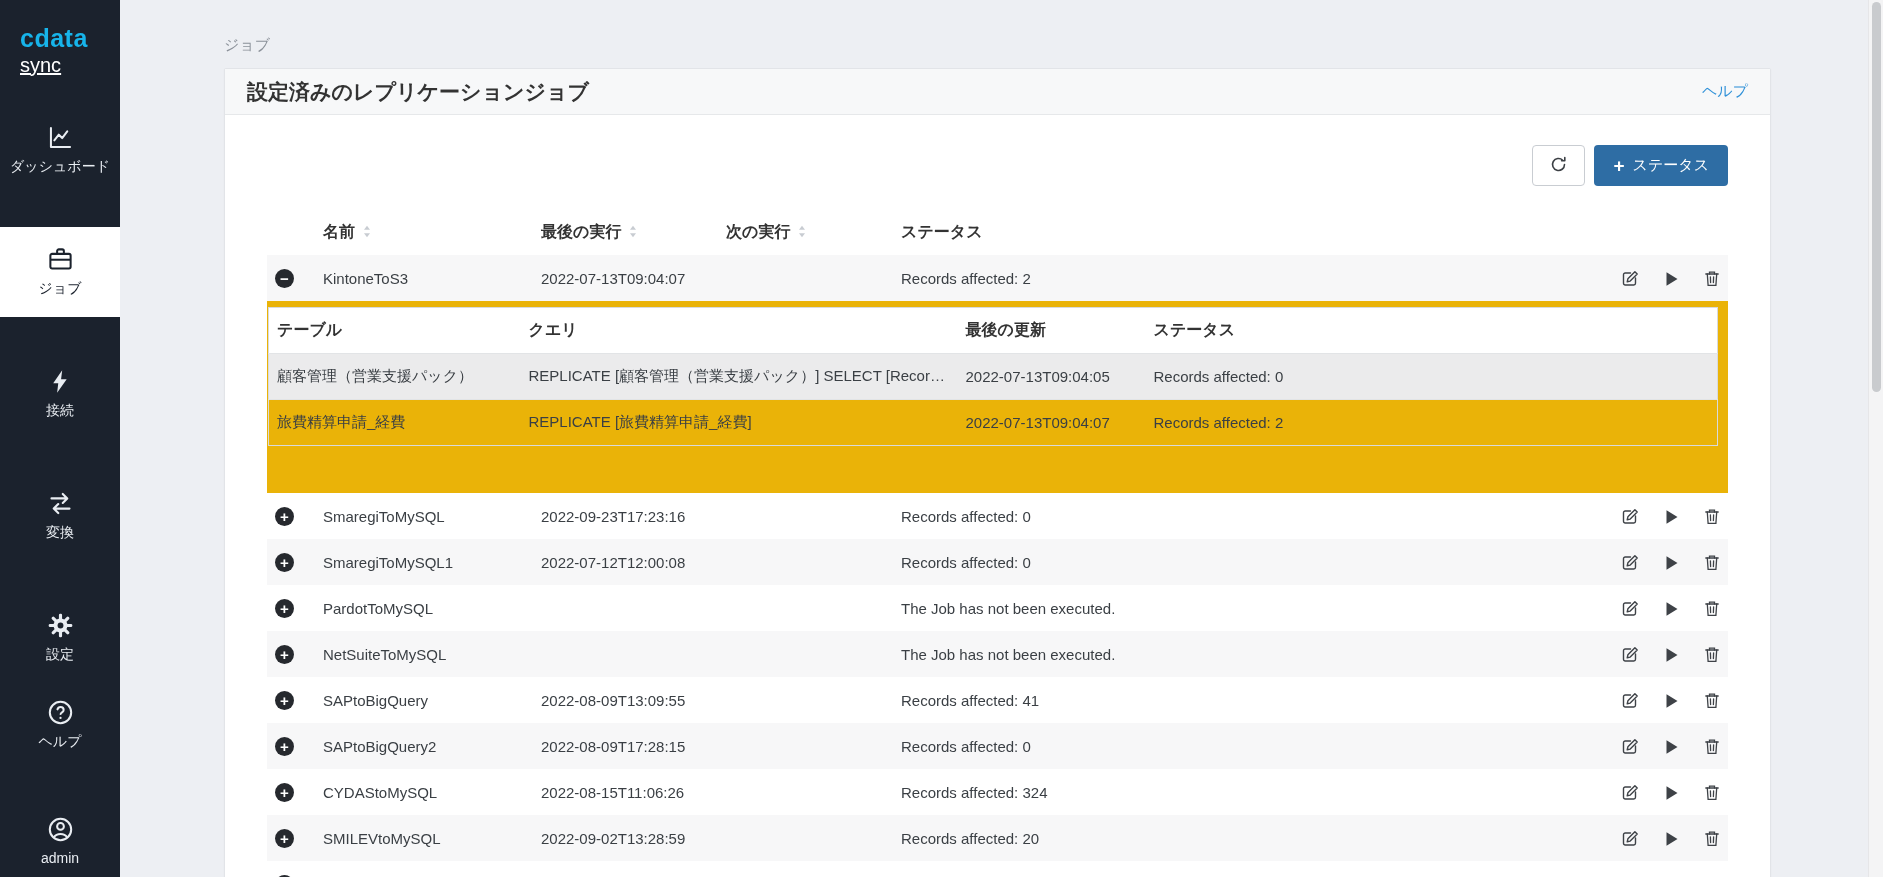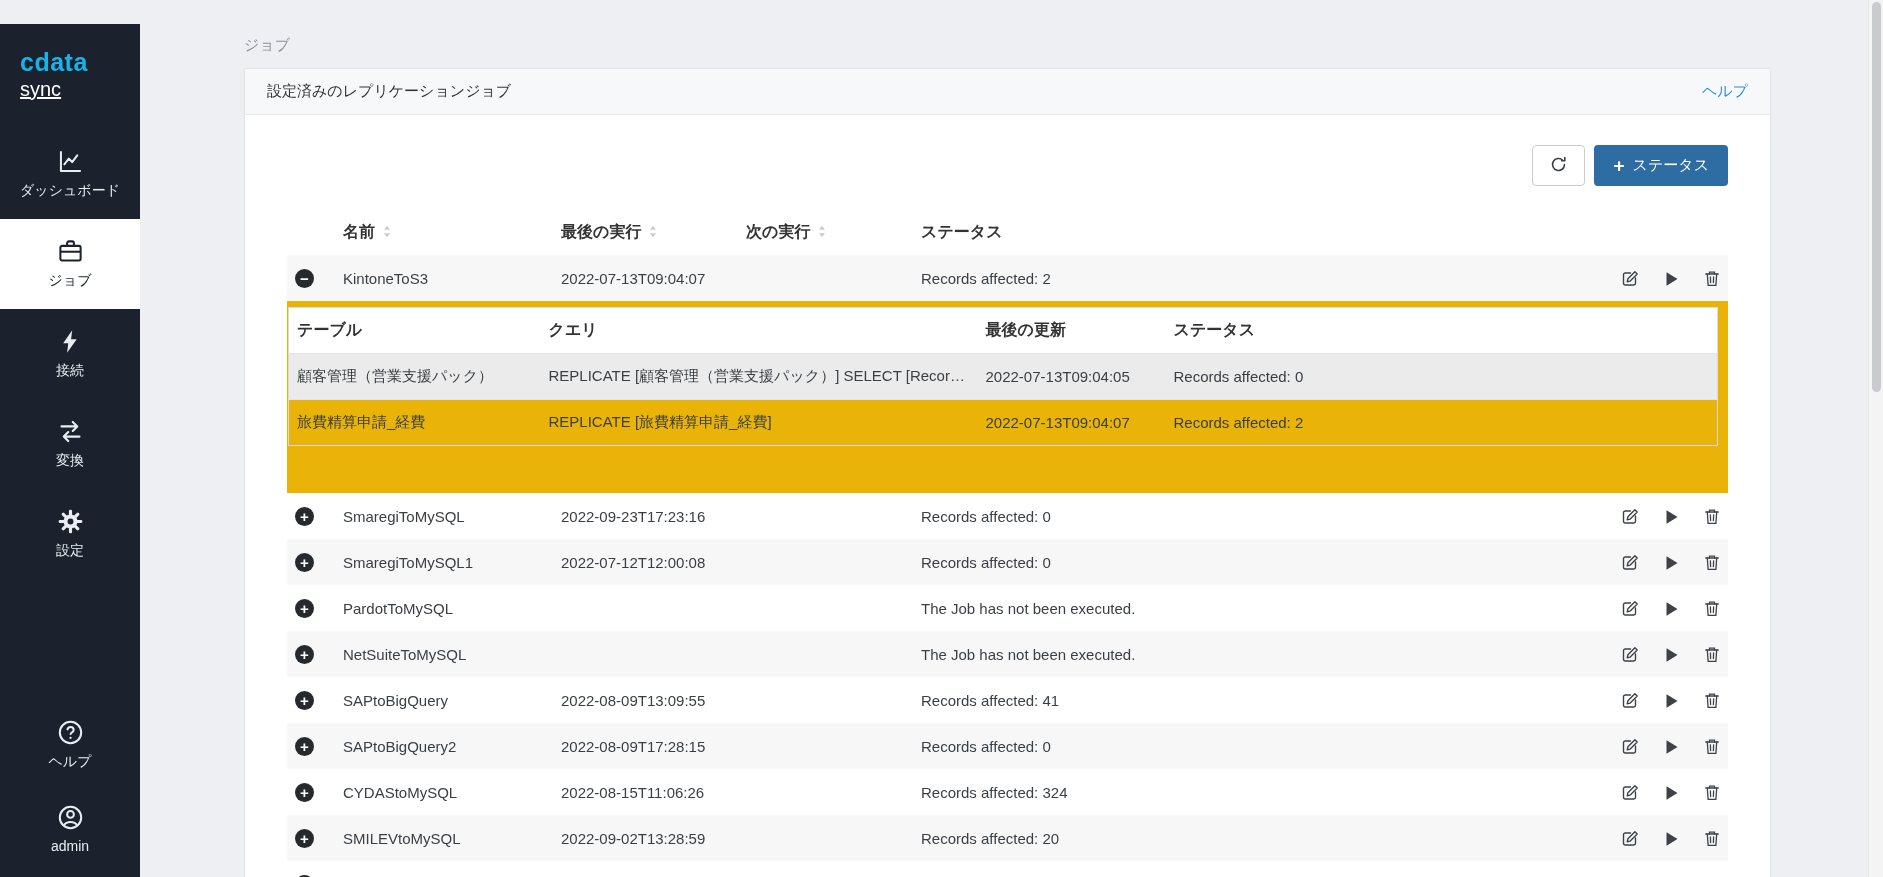--- a/index.html
+++ b/index.html
@@ -1,39 +1,39 @@
 <!DOCTYPE html>
 <html><head>
 <meta charset="utf-8">
 <style>
   * { margin:0; padding:0; box-sizing:border-box; }
   html,body { width:1883px; height:877px; overflow:hidden; }
   body { font-family:"Liberation Sans","DejaVu Sans",sans-serif; background:#edeff3; }
   .app { display:flex; width:100%; height:100%; }
 
   
-  .sidebar { width:140px; background:#1b222d; color:#e9edf2; flex-shrink:0; display:flex; flex-direction:column;margin-top:24px; }
+  .sidebar { width:120px; background:#1b222d; color:#e9edf2; flex-shrink:0; display:flex; flex-direction:column; }
   .logo { padding:24px 0 6px 20px; }
   .logo-line1 { color:#17b4ea; font-size:25px; font-weight:bold; letter-spacing:.5px; }
   .logo-line2 { color:#ffffff; font-size:20px; margin-top:1px; font-weight:500;text-decoration:underline; }
-  .nav { display:flex; flex-direction:column; margin-top:22px; }
+  .nav { display:flex; flex-direction:column; margin-top:22px;gap:32px; }
   .nav-item { height:90px; display:flex; flex-direction:column; align-items:center; justify-content:center; cursor:pointer; color:#e9edf2; }
   .nav-item.active { background:#ffffff; color:#1b222d; }
   .nav-icon svg { display:block; }
   .nav-label { font-size:14px; margin-top:7px; white-space:nowrap; }
   .nav-bottom { margin-top:auto; margin-bottom:6px; }
   .nav-bottom .nav-item { height:84px; }
 
   
   .main { flex:1; position:relative; padding:36px 112px 0 104px; overflow:hidden; }
   .breadcrumb { font-size:15px; color:#8b9199; margin-bottom:13px; }
 
   .panel { background:#fff; border:1px solid #e2e4e8; border-radius:2px; box-shadow:0 1px 2px rgba(0,0,0,.04); }
   .panel-header { height:46px; background:#f7f8f9; border-bottom:1px solid #e6e8ea; display:flex; align-items:center; justify-content:space-between; padding:0 22px; }
-  .panel-title { font-size:15px; font-weight:normal; color:#333; }
+  .panel-title { font-size:21px; font-weight:bold; color:#333; }
   .help-link { color:#2e90d8; font-size:15px; text-decoration:none; cursor:pointer; }
   .panel-body { padding:30px 42px 40px 42px; }
 
   .toolbar { display:flex; justify-content:flex-end; align-items:center; gap:9px; margin-bottom:24px; }
   .btn-refresh { width:53px; height:41px; background:#fff; border:1px solid #c9cdd2; border-radius:4px; display:flex; align-items:center; justify-content:center; cursor:pointer; }
   .btn-create { height:41px; background:#2e6da4; color:#fff; border:none; border-radius:4px; padding:0 19px; font-size:15px; display:flex; align-items:center; gap:8px; cursor:pointer; font-family:inherit; }
   .btn-create .plus { font-size:19px; font-weight:bold; line-height:1; }
 
   
   table.jobs { width:100%; border-collapse:collapse; table-layout:fixed; }

